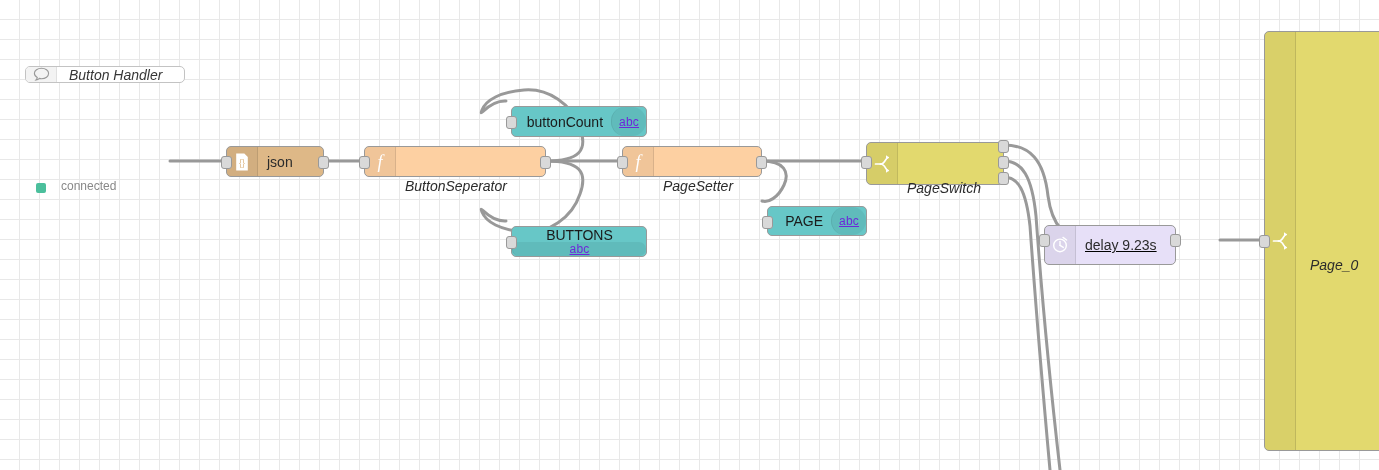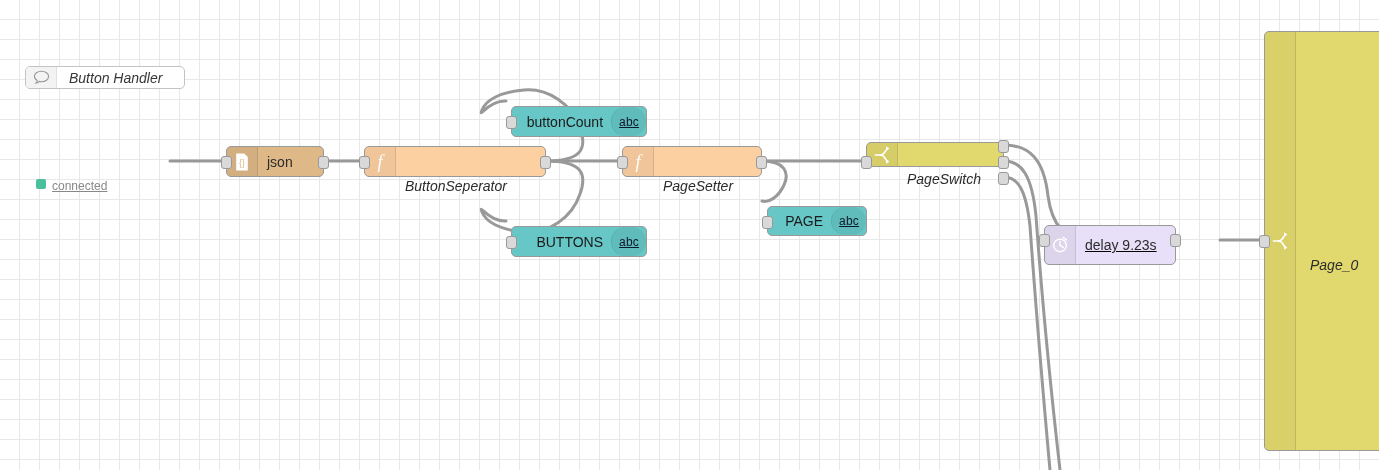--- a/index.html
+++ b/index.html
@@ -104,21 +104,21 @@
     align-self: stretch;
     display: flex;
     align-items: center;
     justify-content: center;
     padding: 0 7px;
     background: rgba(0,0,0,0.06);
     border-left: 1px solid rgba(0,0,0,0.08);
     border-top-right-radius: 4px;
     border-bottom-right-radius: 4px;
     font-size: 12px;
-    color: #0f172a;
+    color: #6d28d9;
     text-decoration: underline;
     letter-spacing: .2px;
     border-radius: 14px;
   }
 
   
   .n-comment {
     background: #ffffff;
     border: 1px solid #c3c3c3;
   }
@@ -131,26 +131,25 @@
     font-size: 14px;
     color: #363636;
     padding-left: 12px;
   }
 
   
   .node-status {
     position: absolute;
     z-index: 3;
     display: flex;
-    align-items: flex-start;
-    gap: 6px;
+    align-items: flex-end;
+    gap: 15px;
     font-size: 12px;
     color: #888888;
     white-space: nowrap;
-    text-decoration: underline;
   }
   .status-dot {
     width: 10px;
     height: 10px;
     border-radius: 2px;
     background: #4bbf9c;
     flex: 0 0 10px;
   }
 
   
@@ -191,21 +190,21 @@
 
     <path class="wire" d="M 1004,145 C 1030,145 1044,160 1048,196 C 1052,226 1066,240 1088,240"></path>
 
     <path class="wire" d="M 1004,161 C 1022,161 1032,176 1036,216 C 1042,300 1052,400 1060,470"></path>
 
     <path class="wire" d="M 1004,177 C 1018,177 1026,190 1030,226 C 1036,310 1044,404 1050,470"></path>
 
     <path class="wire" d="M 1220,240 C 1240,240 1250,240 1268,240"></path>
   </svg>
 
-  <div class="node n-comment" style="left:25px; top:66px; width:160px; height:23px;">
+  <div class="node n-comment" style="left:25px; top:66px; width:160px; height:17px;">
     <div class="node-icon-box">
       <svg class="glyph" width="17" height="15" viewBox="0 0 17 15" aria-hidden="true">
         <path d="M8.5 1.3C4.5 1.3 1.4 3.5 1.4 6.3c0 1.7 1.1 3.2 2.9 4.1 -.1 1-.6 1.9-1.3 2.6 1.4-.2 2.6-.8 3.4-1.6 .7.2 1.4.3 2.1.3 4 0 7.1-2.2 7.1-5.4C15.6 3.5 12.5 1.3 8.5 1.3z" fill="none" stroke="#999999" stroke-width="1.1"></path>
       </svg>
     </div>
     <div class="node-label">Button Handler</div>
   </div>
 
   <div class="node-status" style="left:36px; top:179px;">
     <span class="status-dot"></span>
@@ -234,21 +233,21 @@
     <div class="port in" style="top:9px;"></div>
     <div class="port out" style="top:9px;"></div>
   </div>
 
   <div class="node n-debug" style="left:511px; top:86px; width:136px; height:31px;">
     <div class="node-label">buttonCount</div>
     <div class="debug-badge">abc</div>
     <div class="port in" style="top:9px;"></div>
   </div>
 
-  <div class="node n-debug" style="left:511px; top:206px; width:136px; height:31px;">
+  <div class="node n-debug" style="left:511px; top:206px; width:136px; height:31px;flex-direction:column;">
     <div class="node-label">BUTTONS</div>
     <div class="debug-badge">abc</div>
     <div class="port in" style="top:9px;"></div>
   </div>
 
   <div class="node n-function" style="left:622px; top:146px; width:140px; height:31px;">
     <div class="node-icon-box">
       <svg class="glyph" width="16" height="20" viewBox="0 0 16 20" aria-hidden="true">
         <text x="8" y="16" font-family="'Liberation Serif', serif" font-style="italic" font-size="18" fill="#ffffff" text-anchor="middle">f</text>
       </svg>
@@ -257,21 +256,21 @@
     <div class="port in" style="top:9px;"></div>
     <div class="port out" style="top:9px;"></div>
   </div>
 
   <div class="node n-debug" style="left:767px; top:186px; width:100px; height:30px;">
     <div class="node-label">PAGE</div>
     <div class="debug-badge">abc</div>
     <div class="port in" style="top:9px;"></div>
   </div>
 
-  <div class="node n-switch" style="left:866px; top:142px; width:138px; height:25px;">
+  <div class="node n-switch" style="left:866px; top:142px; width:138px; height:43px;">
     <div class="node-icon-box">
       <svg class="glyph" width="19" height="20" viewBox="0 0 19 20" aria-hidden="true">
         <g fill="none" stroke="#ffffff" stroke-width="1.7" stroke-linecap="round" stroke-linejoin="round">
           <path d="M2.5 10 H7.5"></path>
           <path d="M7.5 10 C 12.5 10 12.5 3.5 15 3.5"></path>
           <path d="M7.5 10 C 12.5 10 12.5 16.5 15 16.5"></path>
         </g>
         <path d="M13.0 1.2 L16.2 3.5 L13.0 5.8 Z" fill="#ffffff"></path>
         <path d="M13.0 14.2 L16.2 16.5 L13.0 18.8 Z" fill="#ffffff"></path>
       </svg>

